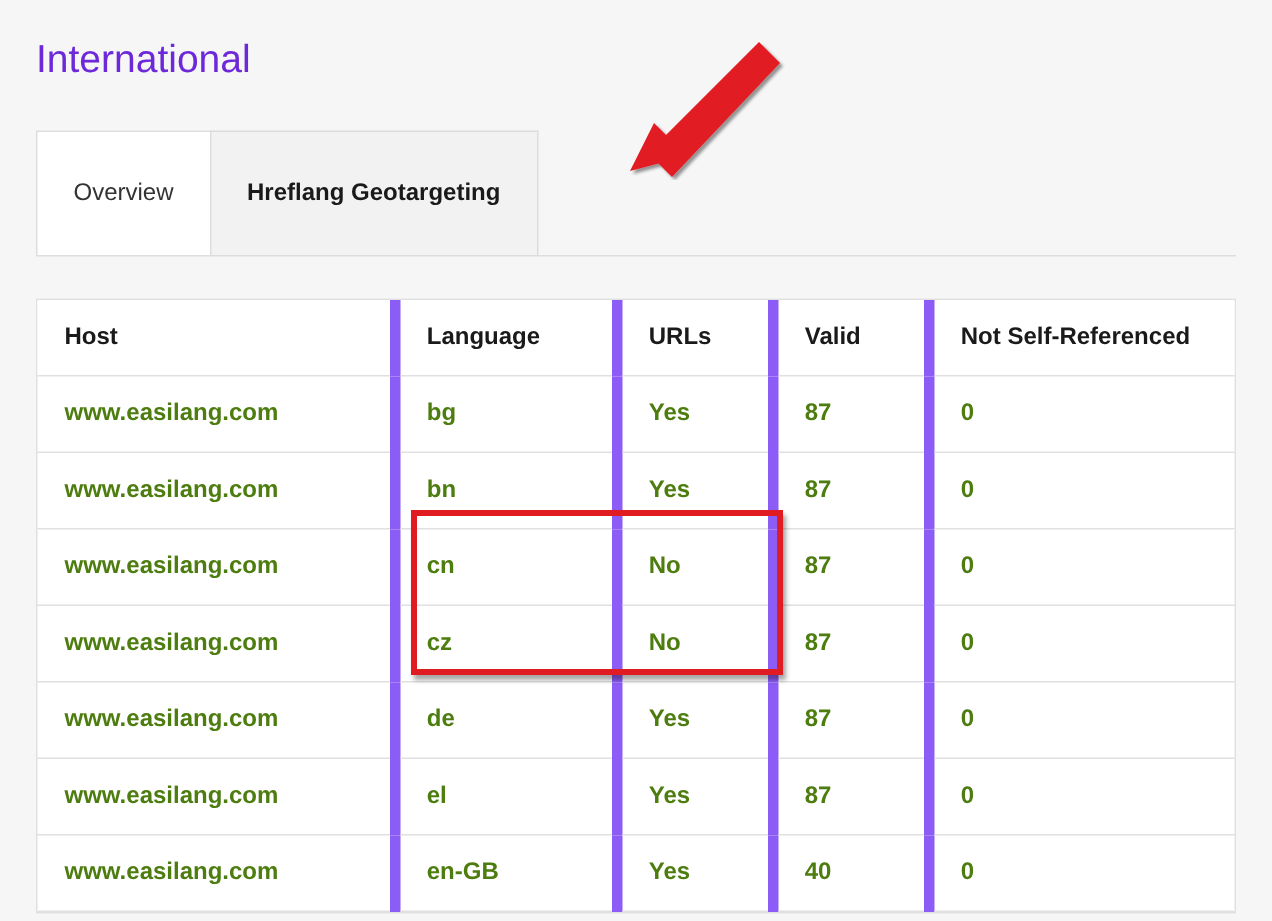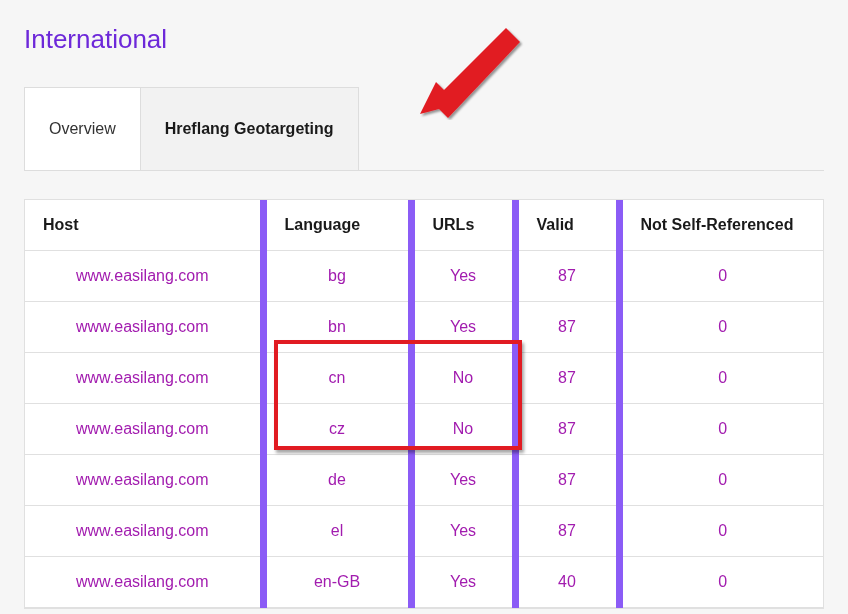--- a/index.html
+++ b/index.html
@@ -72,23 +72,22 @@
       border-bottom: 1px solid #e0e0e0;
       border-right: 7px solid #8b5cf6;
       font-size: 16px;
     }
     th {
       font-weight: 700;
       color: #1a1a1a;
       background: #fff;
     }
     td {
-      color: #a21caf;
-      font-weight: 400;
-      text-align: center;
+      color: #4d7c0f;
+      font-weight: 700;
     }
     th:last-child, td:last-child {
       border-right: none;
     }
     col.c-host { width: 238px; }
     col.c-hreflang { width: 148px; }
     col.c-valid { width: 104px; }
     col.c-urls { width: 104px; }
     col.c-nsr { }
 

